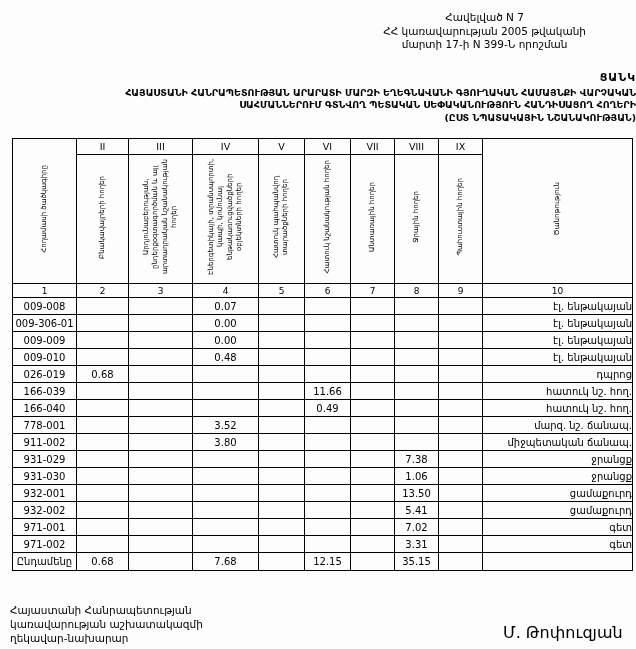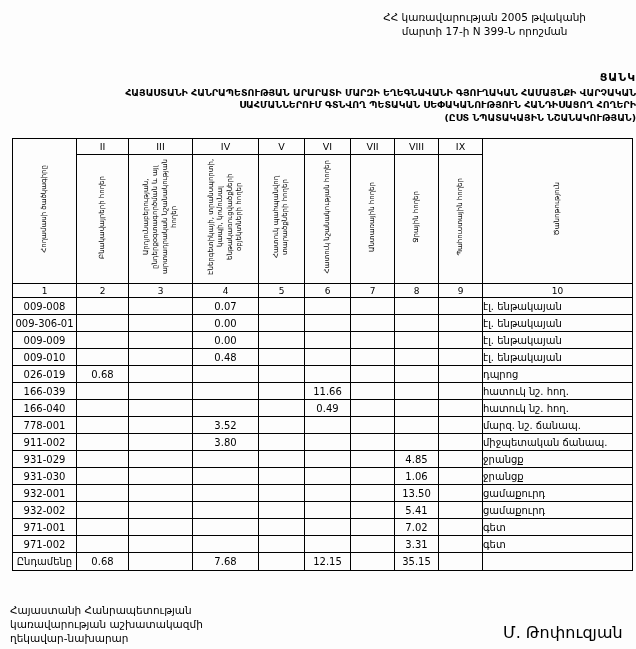--- a/index.html
+++ b/index.html
@@ -33,29 +33,30 @@
   .rot {
     writing-mode: vertical-rl; transform: rotate(180deg);
     display: inline-block; font-size: 7px; line-height: 1.35;
     max-height: 120px; text-align: center;
   }
   .rot-tall { max-height: 150px; }
   .num-row td { height: 13px; text-align: center; font-size: 9px; vertical-align: middle; }
   tbody td { height: 16px; font-size: 10px; vertical-align: middle; }
   .code-cell { text-align: center; }
   .val-cell { text-align: center; }
-  .note-cell { text-align: left; padding-left: 4px; }
+  .note-cell { text-align: right; padding-left: 4px; }
   .total-row td { height: 17px; }
   .footer-left { position: absolute; left: 10px; top: 603px; font-size: 10.5px; line-height: 1.35; }
   .footer-right { position: absolute; left: 503px; top: 623px; font-size: 16px; }
 </style>
 </head>
 <body>
 
 <div class="doc-header">
+  <div>Հավելված N 7</div>
   <div>ՀՀ կառավարության 2005 թվականի</div>
   <div>մարտի 17-ի N 399-Ն որոշման</div>
 </div>
 
 <div class="title-block">
   <div class="title-caption">ՑԱՆԿ</div>
   <div class="title-line">ՀԱՅԱՍՏԱՆԻ ՀԱՆՐԱՊԵՏՈՒԹՅԱՆ ԱՐԱՐԱՏԻ ՄԱՐԶԻ ԵՂԵԳՆԱՎԱՆԻ ԳՅՈՒՂԱԿԱՆ ՀԱՄԱՅՆՔԻ ՎԱՐՉԱԿԱՆ</div>
   <div class="title-line">ՍԱՀՄԱՆՆԵՐՈՒՄ ԳՏՆՎՈՂ ՊԵՏԱԿԱՆ ՍԵՓԱԿԱՆՈՒԹՅՈՒՆ ՀԱՆԴԻՍԱՑՈՂ ՀՈՂԵՐԻ</div>
   <div class="title-line">(ԸՍՏ ՆՊԱՏԱԿԱՅԻՆ ՆՇԱՆԱԿՈՒԹՅԱՆ)</div>
 </div>
@@ -219,21 +220,21 @@
         <td class="note-cell">միջպետական ճանապ.</td>
       </tr>
       <tr>
         <td class="code-cell">931-029</td>
         <td class="val-cell"></td>
         <td class="val-cell"></td>
         <td class="val-cell"></td>
         <td class="val-cell"></td>
         <td class="val-cell"></td>
         <td class="val-cell"></td>
-        <td class="val-cell">4.85</td>
+        <td class="val-cell">7.38</td>
         <td class="val-cell"></td>
         <td class="note-cell">ջրանցք</td>
       </tr>
       <tr>
         <td class="code-cell">931-030</td>
         <td class="val-cell"></td>
         <td class="val-cell"></td>
         <td class="val-cell"></td>
         <td class="val-cell"></td>
         <td class="val-cell"></td>

